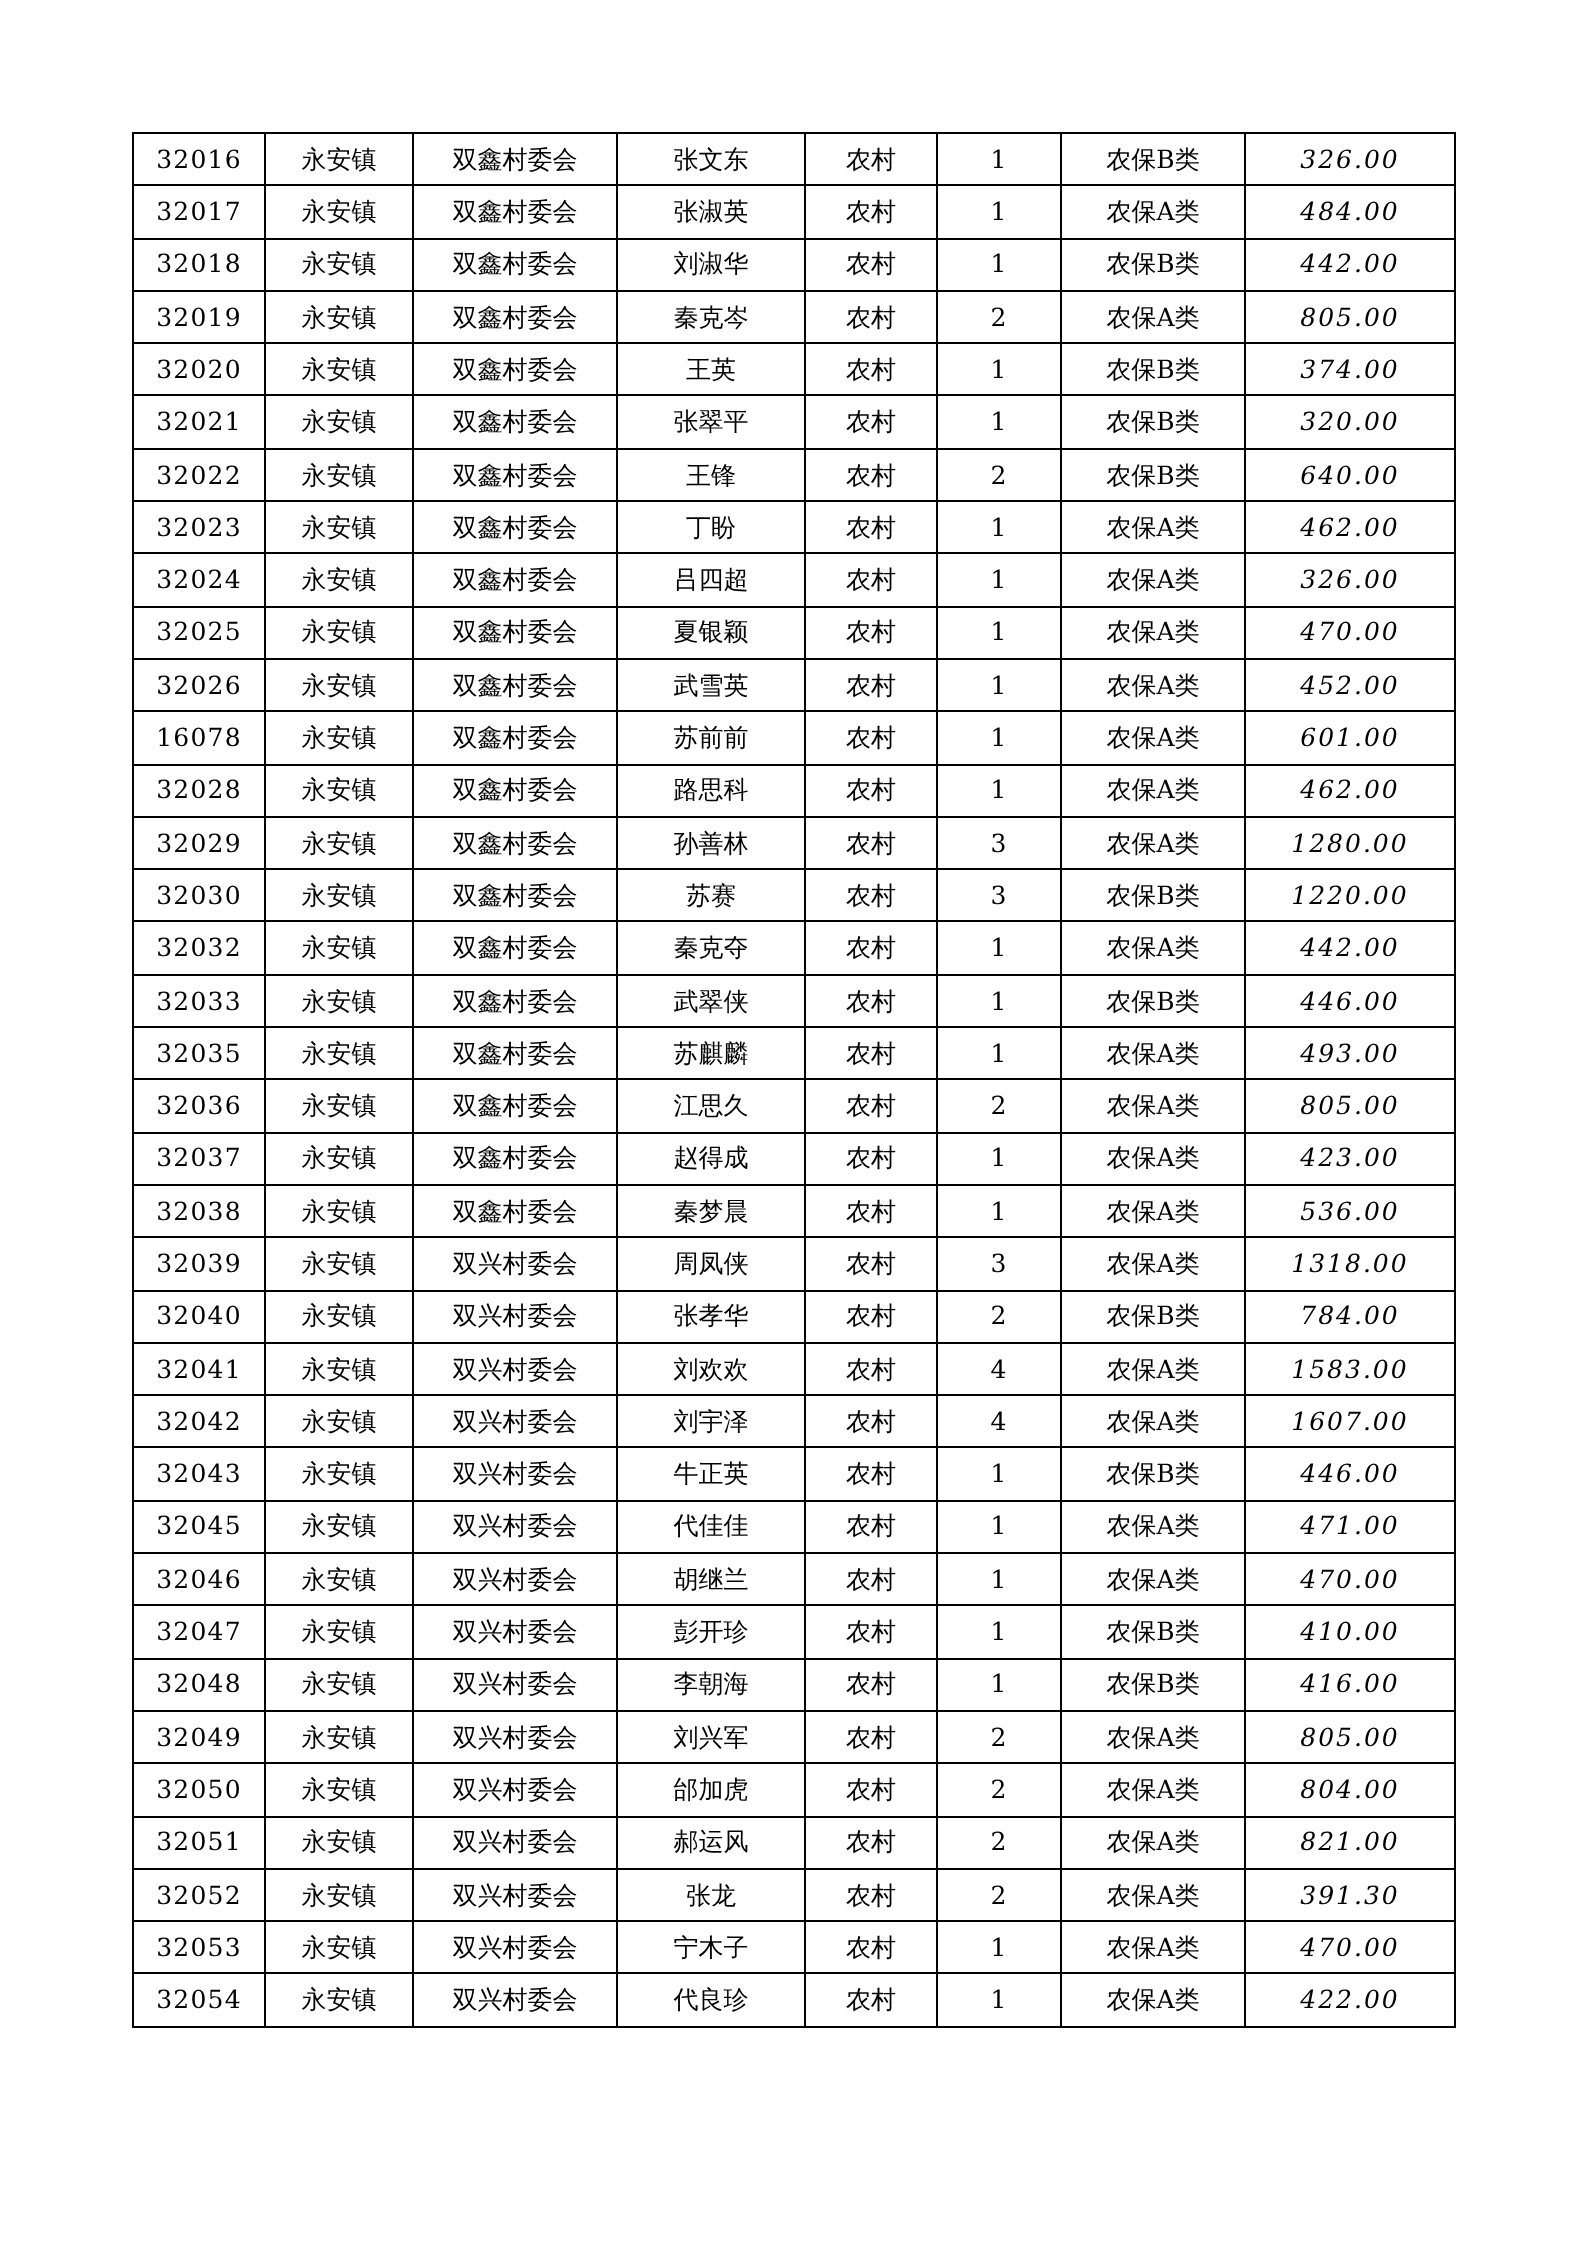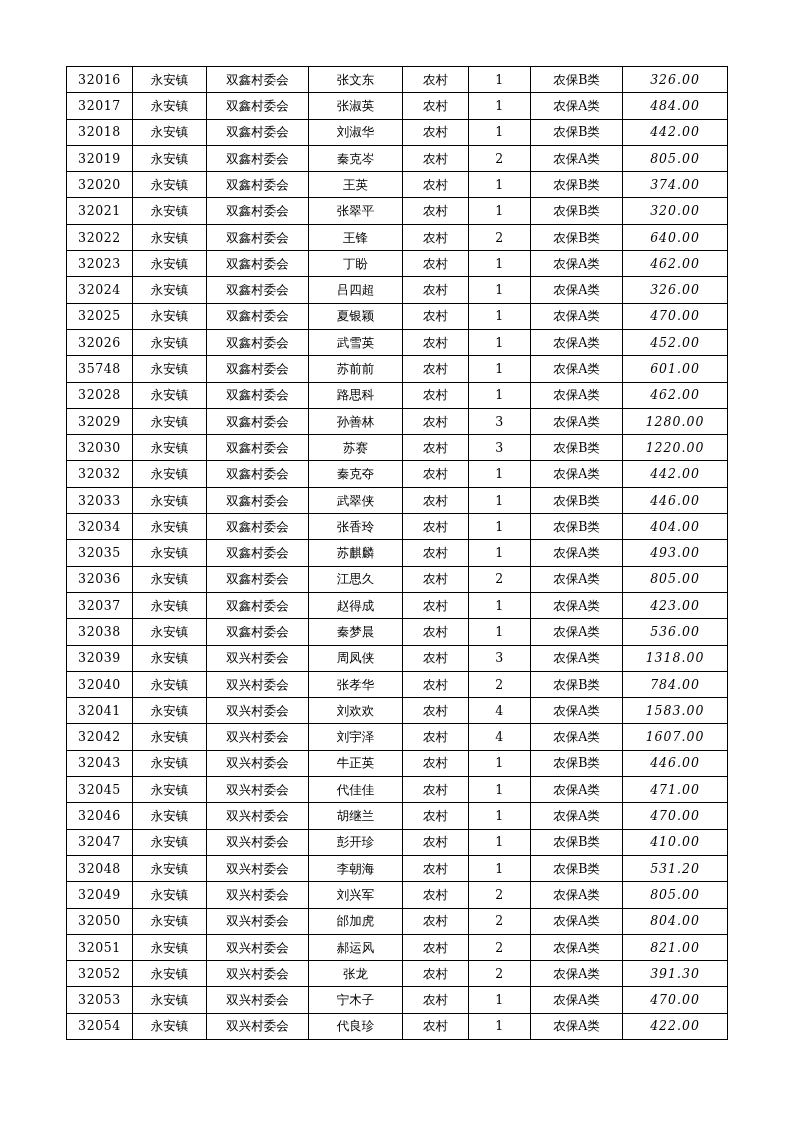--- a/index.html
+++ b/index.html
@@ -178,21 +178,21 @@
           <td class="num-id">32026</td>
           <td class="town">永安镇</td>
           <td class="village">双鑫村委会</td>
           <td class="name">武雪英</td>
           <td class="type">农村</td>
           <td class="num-cnt">1</td>
           <td class="category">农保A类</td>
           <td class="amount">452.00</td>
         </tr>
         <tr>
-          <td class="num-id">35748</td>
+          <td class="num-id">16078</td>
           <td class="town">永安镇</td>
           <td class="village">双鑫村委会</td>
           <td class="name">苏前前</td>
           <td class="type">农村</td>
           <td class="num-cnt">1</td>
           <td class="category">农保A类</td>
           <td class="amount">601.00</td>
         </tr>
         <tr>
           <td class="num-id">32028</td>
@@ -238,30 +238,20 @@
           <td class="num-id">32033</td>
           <td class="town">永安镇</td>
           <td class="village">双鑫村委会</td>
           <td class="name">武翠侠</td>
           <td class="type">农村</td>
           <td class="num-cnt">1</td>
           <td class="category">农保B类</td>
           <td class="amount">446.00</td>
         </tr>
         <tr>
-          <td class="num-id">32034</td>
-          <td class="town">永安镇</td>
-          <td class="village">双鑫村委会</td>
-          <td class="name">张香玲</td>
-          <td class="type">农村</td>
-          <td class="num-cnt">1</td>
-          <td class="category">农保B类</td>
-          <td class="amount">404.00</td>
-        </tr>
-        <tr>
           <td class="num-id">32035</td>
           <td class="town">永安镇</td>
           <td class="village">双鑫村委会</td>
           <td class="name">苏麒麟</td>
           <td class="type">农村</td>
           <td class="num-cnt">1</td>
           <td class="category">农保A类</td>
           <td class="amount">493.00</td>
         </tr>
         <tr>
@@ -375,21 +365,21 @@
           <td class="amount">410.00</td>
         </tr>
         <tr>
           <td class="num-id">32048</td>
           <td class="town">永安镇</td>
           <td class="village">双兴村委会</td>
           <td class="name">李朝海</td>
           <td class="type">农村</td>
           <td class="num-cnt">1</td>
           <td class="category">农保B类</td>
-          <td class="amount">531.20</td>
+          <td class="amount">416.00</td>
         </tr>
         <tr>
           <td class="num-id">32049</td>
           <td class="town">永安镇</td>
           <td class="village">双兴村委会</td>
           <td class="name">刘兴军</td>
           <td class="type">农村</td>
           <td class="num-cnt">2</td>
           <td class="category">农保A类</td>
           <td class="amount">805.00</td>

